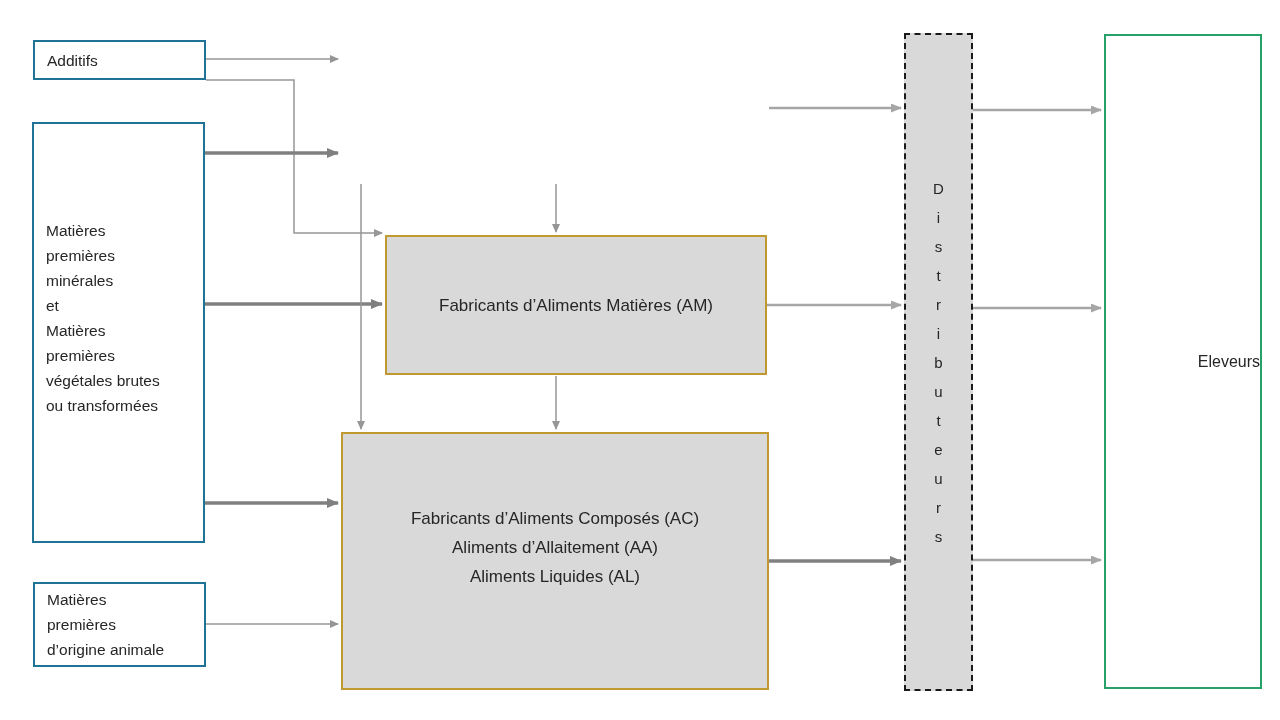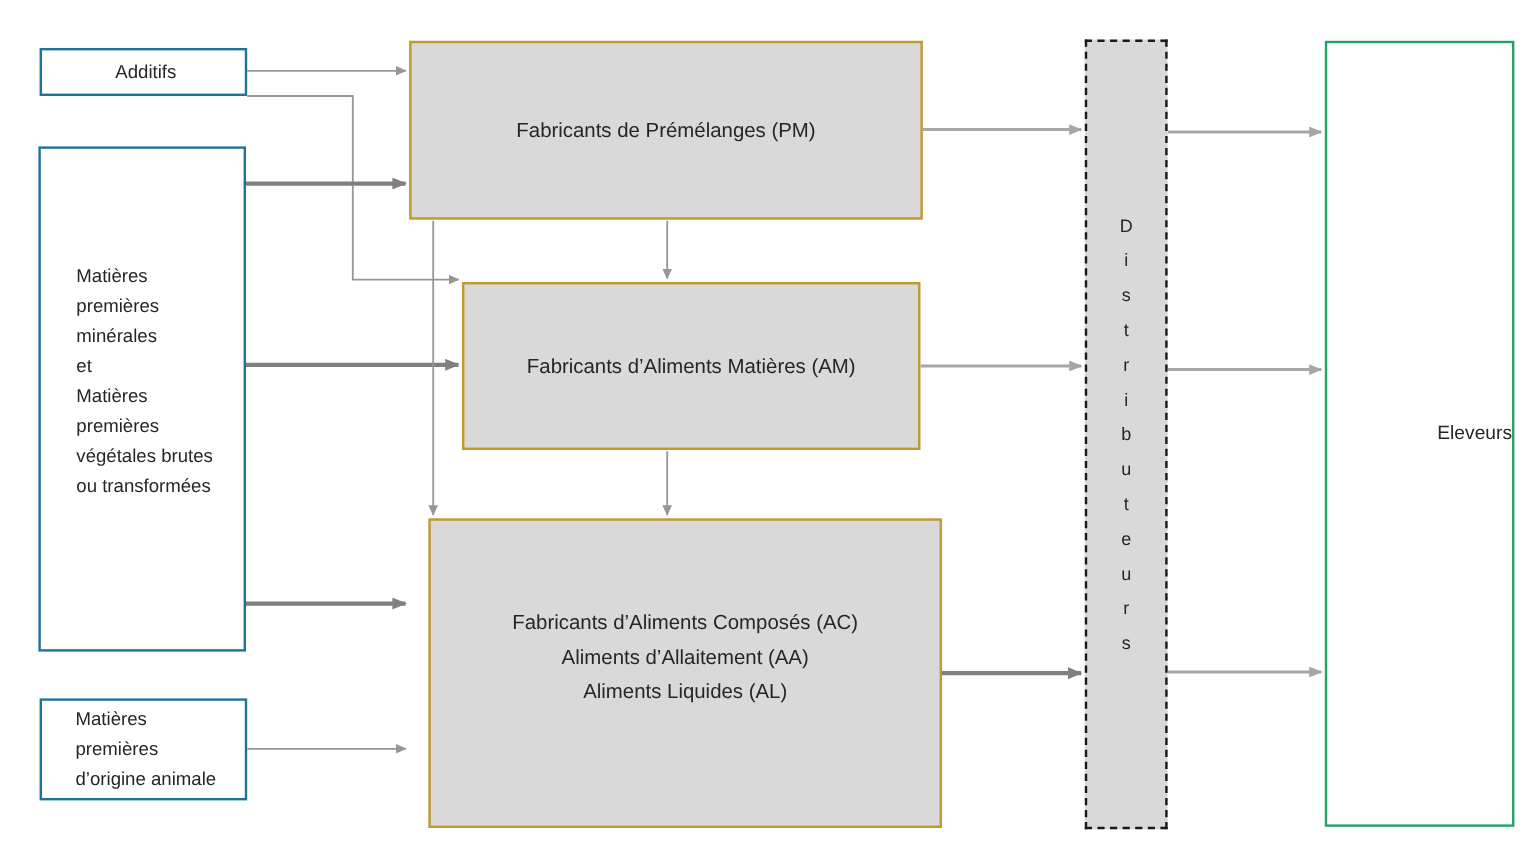--- a/index.html
+++ b/index.html
@@ -18,21 +18,21 @@
   }
   .box {
     position: absolute;
     box-sizing: border-box;
     display: flex;
     align-items: center;
   }
   .src-box {
     background: #ffffff;
     border: 2px solid #1f7396;
-    justify-content: center;
+    justify-content: flex-start;
     padding-left: 12px;
     padding-right: 8px;
     font-size: 15.5px;
     line-height: 25px;
   }
   .mfg-box {
     background: #d9d9d9;
     border: 2px solid #c09a30;
     justify-content: center;
     text-align: center;
@@ -118,29 +118,26 @@
 végétales brutes
 ou transformées</span>
   </div>
 
   <div class="box src-box" style="left:33px; top:582px; width:173px; height:85px;">
     <span class="multiline">Matières
 premières
 d’origine animale</span>
   </div>
 
-  <div class="box mfg-box" style="left:341px; top:34px; width:428px; height:149px;">
-    <span class="multiline">Fabricants de Prémélanges (PM)</span>
-  </div>
 
   <div class="box mfg-box" style="left:385px; top:235px; width:382px; height:140px;">
     <span class="multiline">Fabricants d’Aliments Matières (AM)</span>
   </div>
 
-  <div class="box mfg-box" style="left:341px; top:432px; width:428px; height:258px; padding-bottom:28px;margin-left:16px;">
+  <div class="box mfg-box" style="left:341px; top:432px; width:428px; height:258px; padding-bottom:28px;">
     <span class="multiline">Fabricants d’Aliments Composés (AC)
 Aliments d’Allaitement (AA)
 Aliments Liquides (AL)</span>
   </div>
 
   <div class="box dist-box" style="left:904px; top:33px; width:69px; height:658px;">
     <span class="multiline">D
 i
 s
 t

